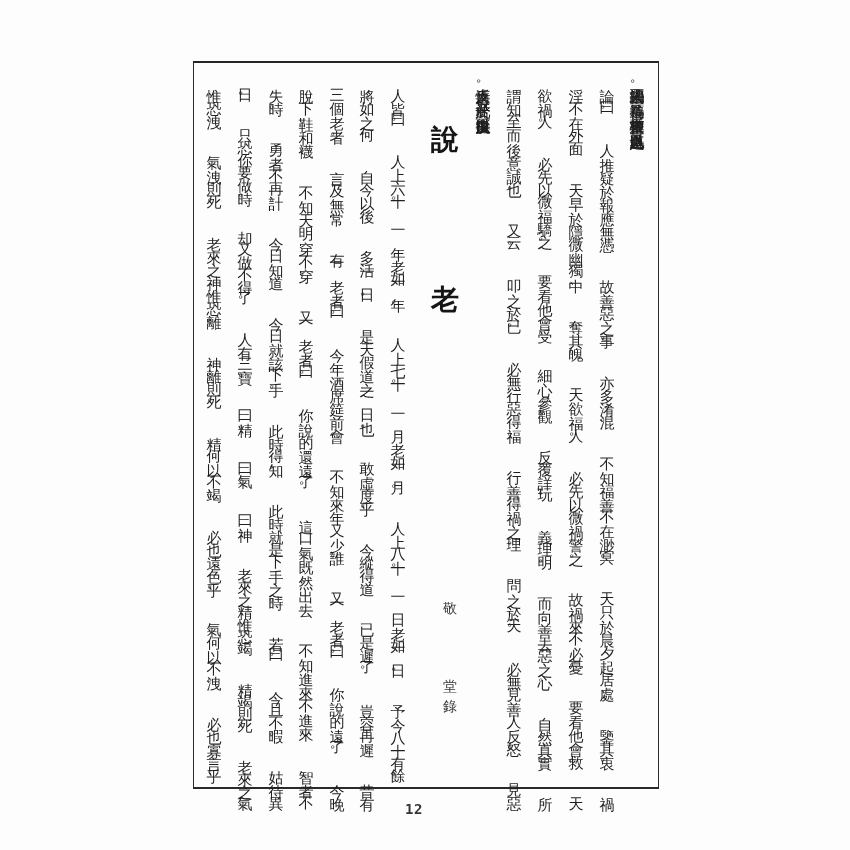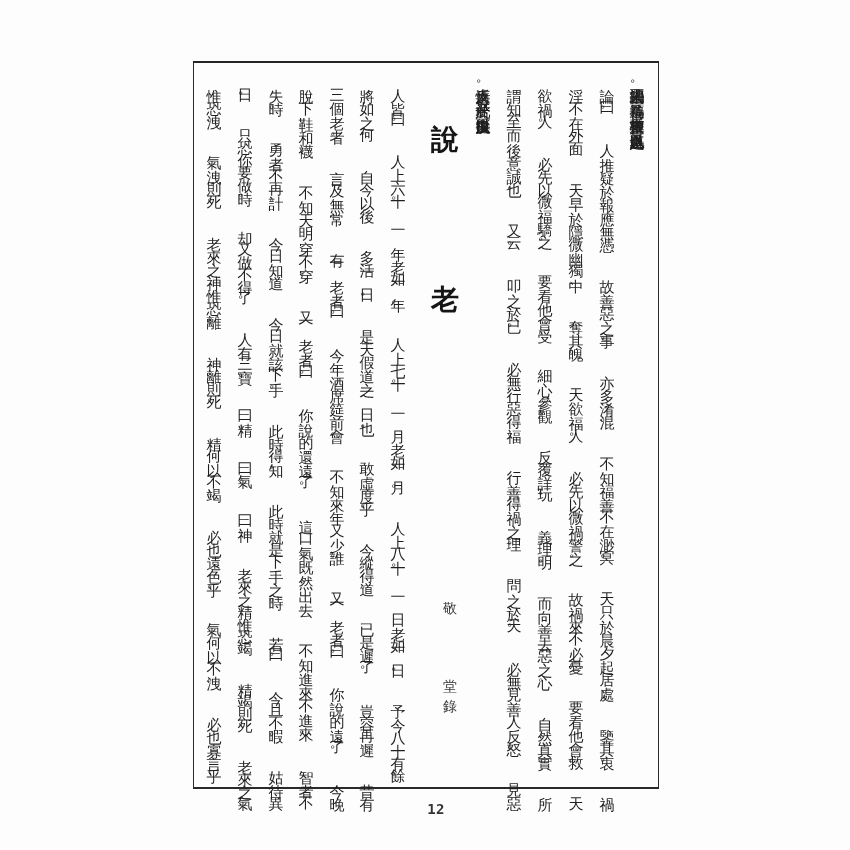--- a/index.html
+++ b/index.html
@@ -84,21 +84,21 @@
     }
     .a0 { left: 441px; top: 599px; }
     .a1 { left: 441px; top: 677px; }
     .a2 { left: 441px; top: 697px; }
 
     .page-number {
       position: absolute;
       left: 405px;
       top: 801px;
       width: 40px;
-      text-align: right;
+      text-align: left;
       font-family: "DejaVu Sans Mono", "Liberation Mono", monospace;
       font-size: 14px;
       font-weight: bold;
       color: #333333;
       letter-spacing: 0.5px;
     }
   </style>
 </head>
 <body>
 

